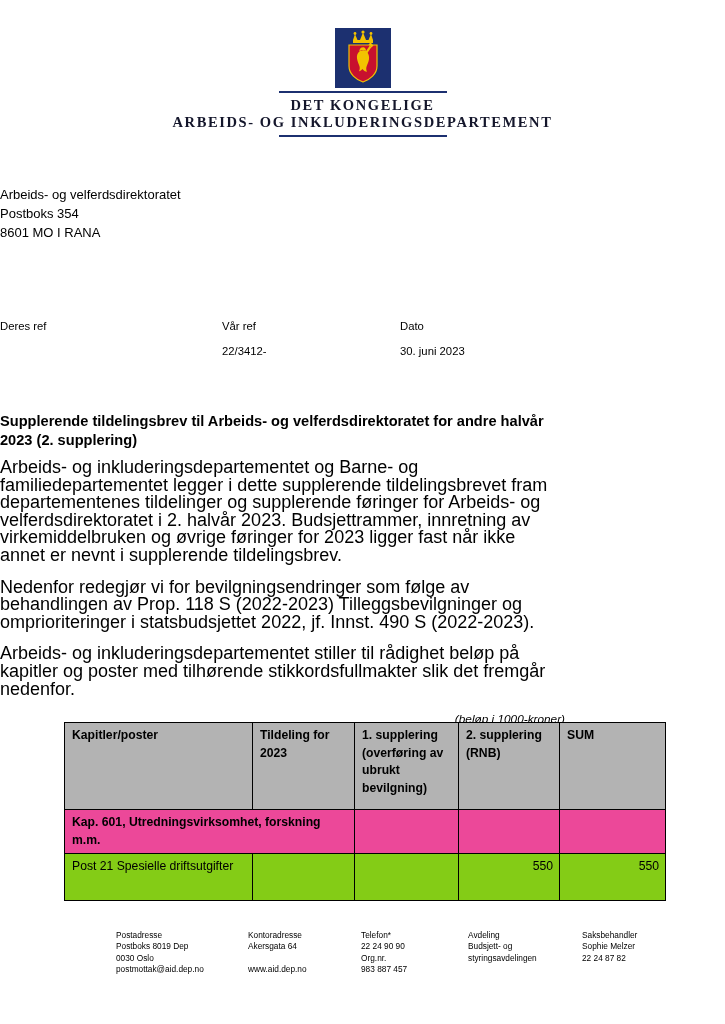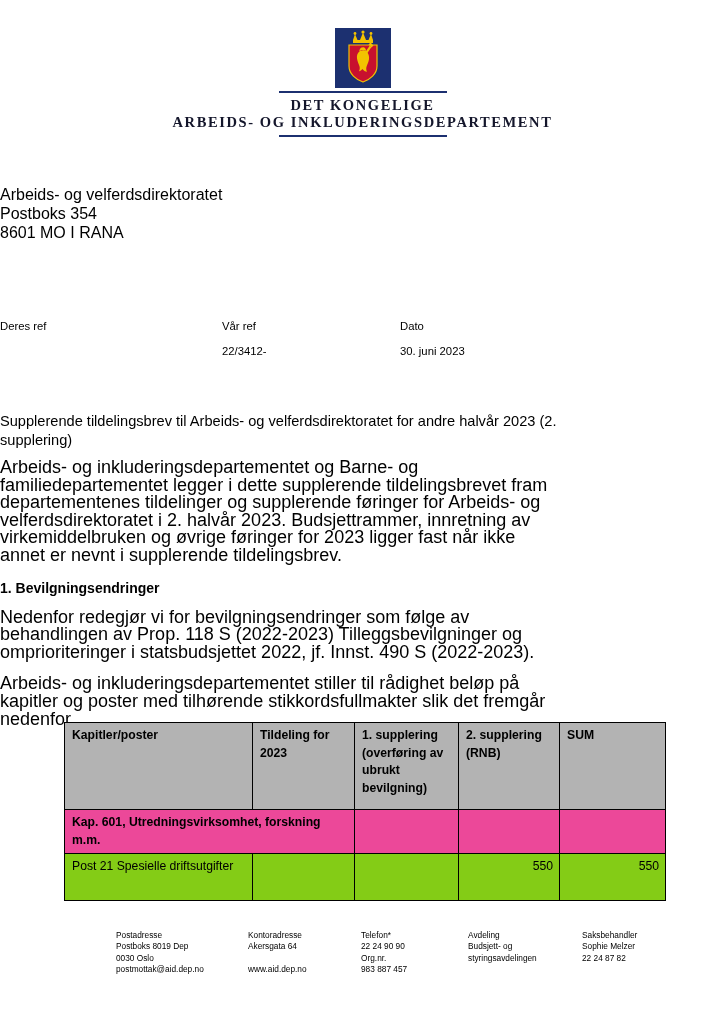--- a/index.html
+++ b/index.html
@@ -61,21 +61,21 @@
     width: 168px;
     height: 2px;
     background: #1c3070;
     margin: 4px auto 0 auto;
   }
 
   .addr {
     position: absolute;
     left: 0;
     top: 185px;
-    font-size: 16px;
+    font-size: 13px;
     line-height: 19px;
   }
   .addr div { white-space: nowrap; }
 
   
   .refrow {
     position: absolute;
     left: 0;
     top: 316px;
     width: 560px;
@@ -92,21 +92,21 @@
   
   .flow {
     position: absolute;
     left: 0;
     top: 412px;
     width: 563px;
   }
   h1.doc-title {
     font-size: 14.6px;
     line-height: 19px;
-    font-weight: normal;
+    font-weight: bold;
     margin: 0 0 9px 0;
   }
   p.para {
     font-size: 18px;
     line-height: 17.6px;
     margin: 0 8px 14px 0;
   }
   h2.sec-title {
     font-size: 14px;
     font-weight: bold;
@@ -241,21 +241,20 @@
     </div>
     <div class="refcol c3">
       <span class="rlabel">Dato</span>
       <span class="rval">30. juni 2023</span>
     </div>
   </div>
 
   <div class="flow">
     <h1 class="doc-title">Supplerende tildelingsbrev til Arbeids- og velferdsdirektoratet for andre halvår 2023 (2. supplering)</h1>
     <p class="para">Arbeids- og inkluderingsdepartementet og Barne- og familiedepartementet legger i dette supplerende tildelingsbrevet fram departementenes tildelinger og supplerende føringer for Arbeids- og velferdsdirektoratet i 2. halvår 2023. Budsjettrammer, innretning av virkemiddelbruken og øvrige føringer for 2023 ligger fast når ikke annet er nevnt i supplerende tildelingsbrev.</p>
-    <h2 class="sec-title">1. Bevilgningsendringer</h2>
     <p class="para">Nedenfor redegjør vi for bevilgningsendringer som følge av behandlingen av Prop. 118 S (2022-2023) Tilleggsbevilgninger og omprioriteringer i statsbudsjettet 2022, jf. Innst. 490 S (2022-2023).</p>
     <p class="para">Arbeids- og inkluderingsdepartementet stiller til rådighet beløp på kapitler og poster med tilhørende stikkordsfullmakter slik det fremgår nedenfor.</p>
     <div class="amount-note">(beløp i 1000-kroner)</div>
   </div>
 
   <div class="tbl-wrap">
     <table class="budget">
       <colgroup>
         <col class="col-1">
           <col class="col-2">

